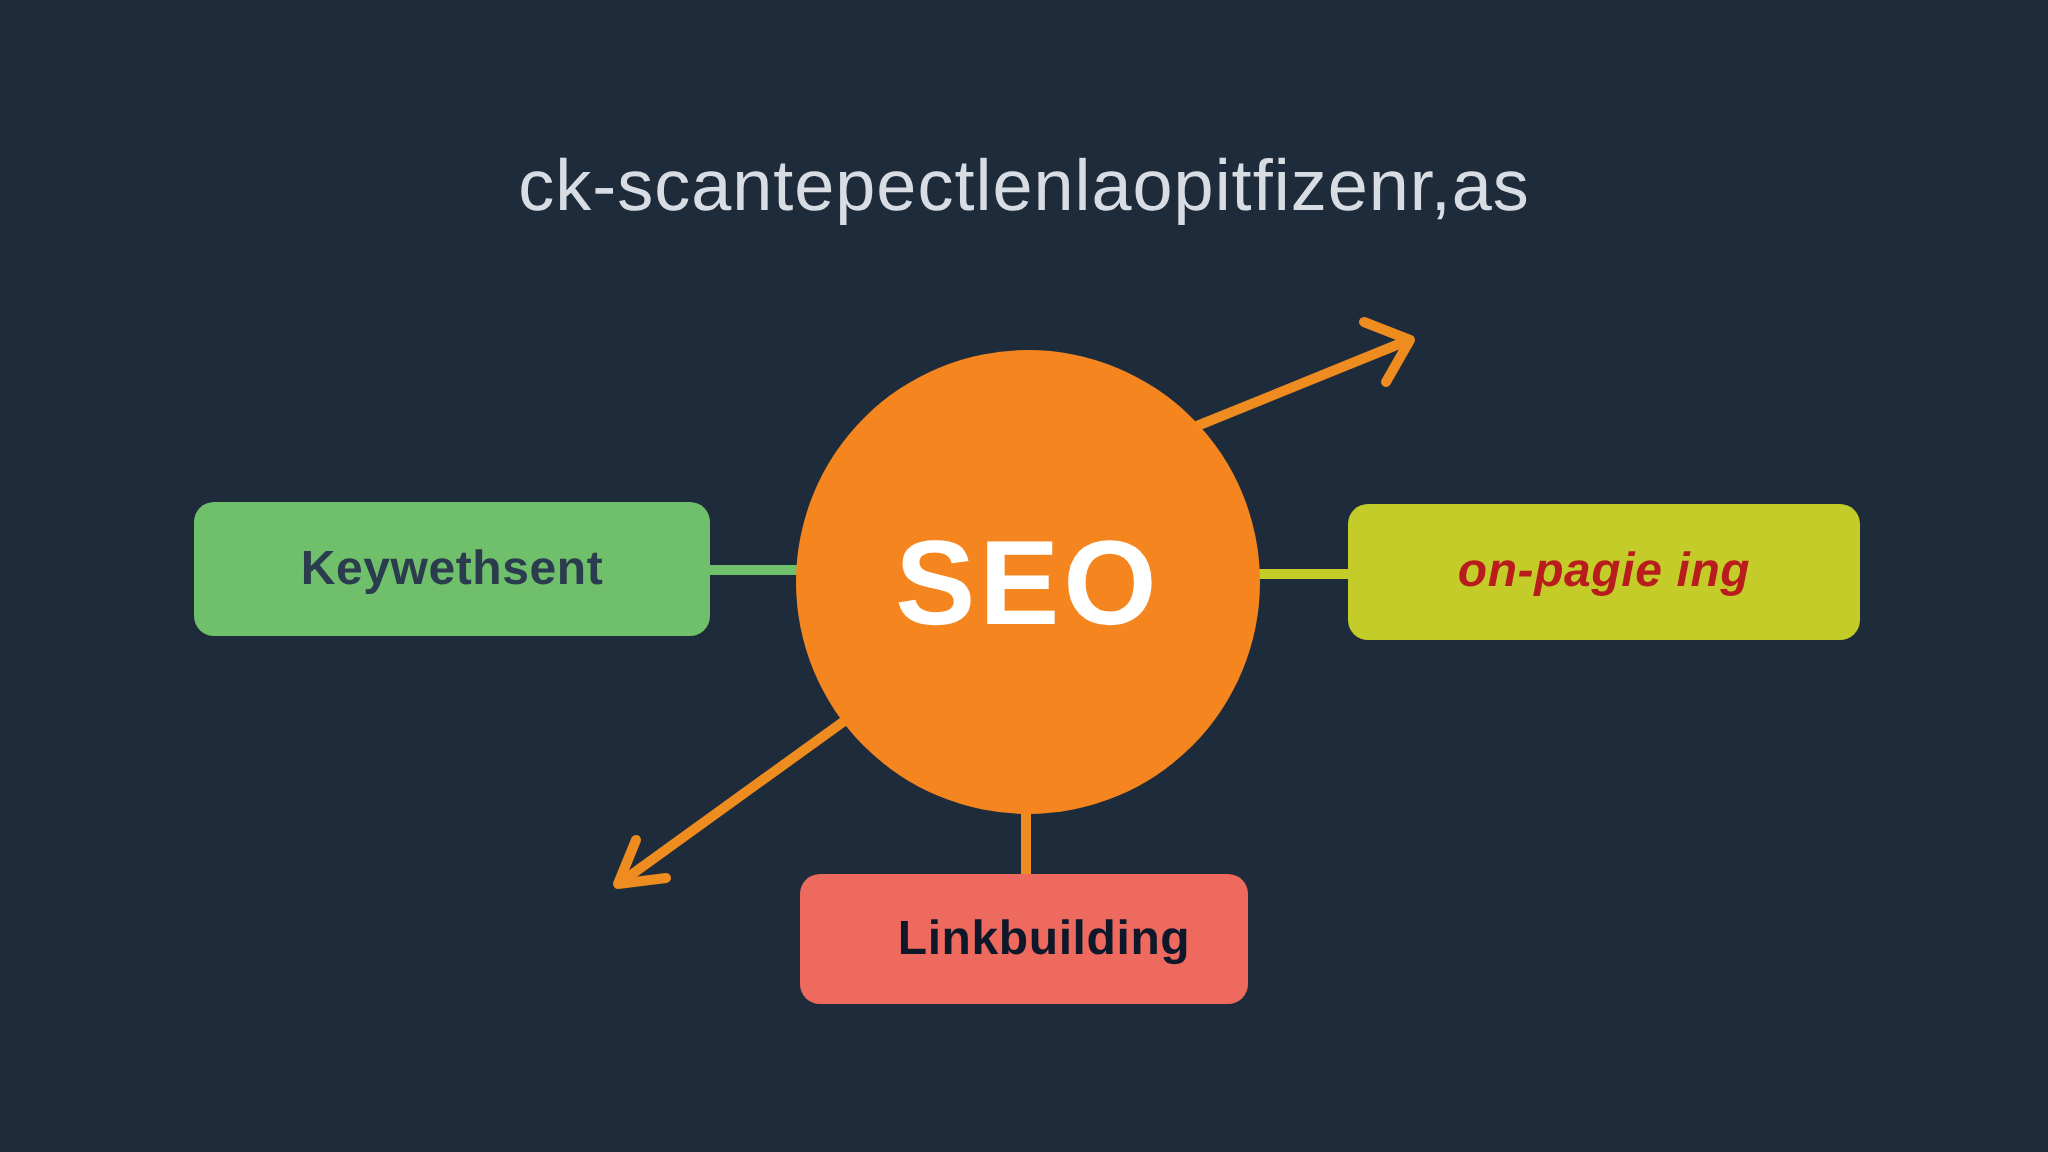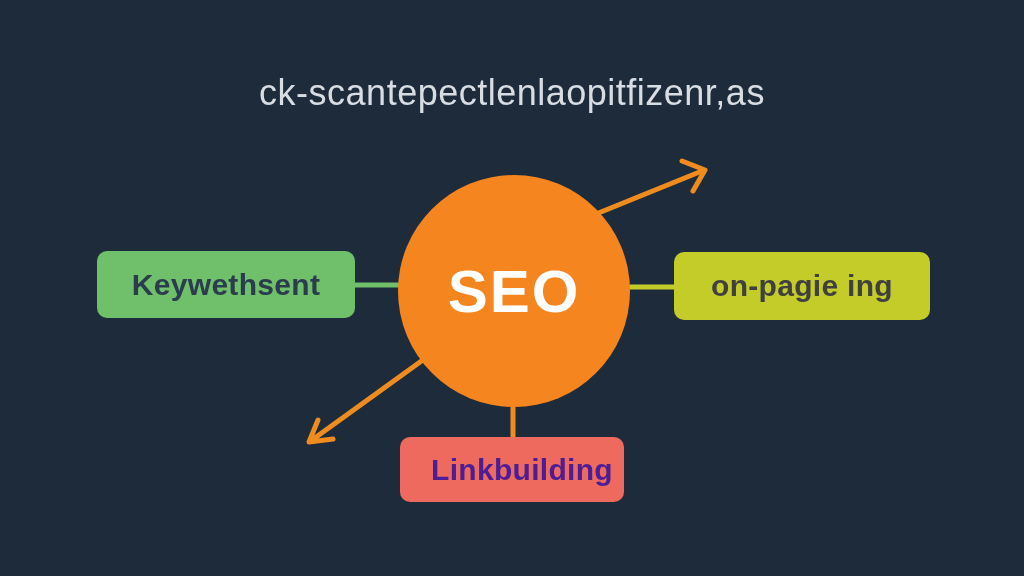--- a/index.html
+++ b/index.html
@@ -48,21 +48,21 @@
     letter-spacing: 2px;
     color: #ffffff;
   }
   .node {
     position: absolute;
     border-radius: 10px;
     display: flex;
     align-items: center;
     justify-content: center;
     font-weight: bold;
-    font-size: 30px;
+    font-size: 24px;
     color: #2b3c4e;
     letter-spacing: 0.3px;
   }
   .node-left   { left: 97px;  top: 251px; width: 258px; height: 67px; background: #6fbf6b; }
   .node-right  { left: 674px; top: 252px; width: 256px; height: 68px; background: #c3cc28; }
   .node-bottom { left: 400px; top: 437px; width: 224px; height: 65px; background: #ee6a5f; }
 </style>
 </head>
 <body style="background-color: rgb(30, 43, 59);">
 
@@ -89,18 +89,18 @@
 
 <div class="center-circle" style="background-color: rgb(245, 134, 31);">
   <span class="center-label" style="color: rgb(255, 255, 255);">SEO</span>
 </div>
 
 <div class="node node-left" style="background-color: rgb(111, 191, 107);">
   <span style="color: rgb(43, 60, 78);">Keywethsent</span>
 </div>
 
 <div class="node node-right" style="background-color: rgb(195, 204, 40);">
-  <span style="color: #404040;">on-pagie ing</span>
+  <span style="color: #b91c1c; font-style: italic;">on-pagie ing</span>
 </div>
 
 <div class="node node-bottom" style="background-color: rgb(238, 106, 95);">
-  <span style="color: #4c1d95; margin-left: 20px;">Linkbuilding</span>
+  <span style="color: #0f172a; margin-left: 20px;">Linkbuilding</span>
 </div>
 
 </body></html>

